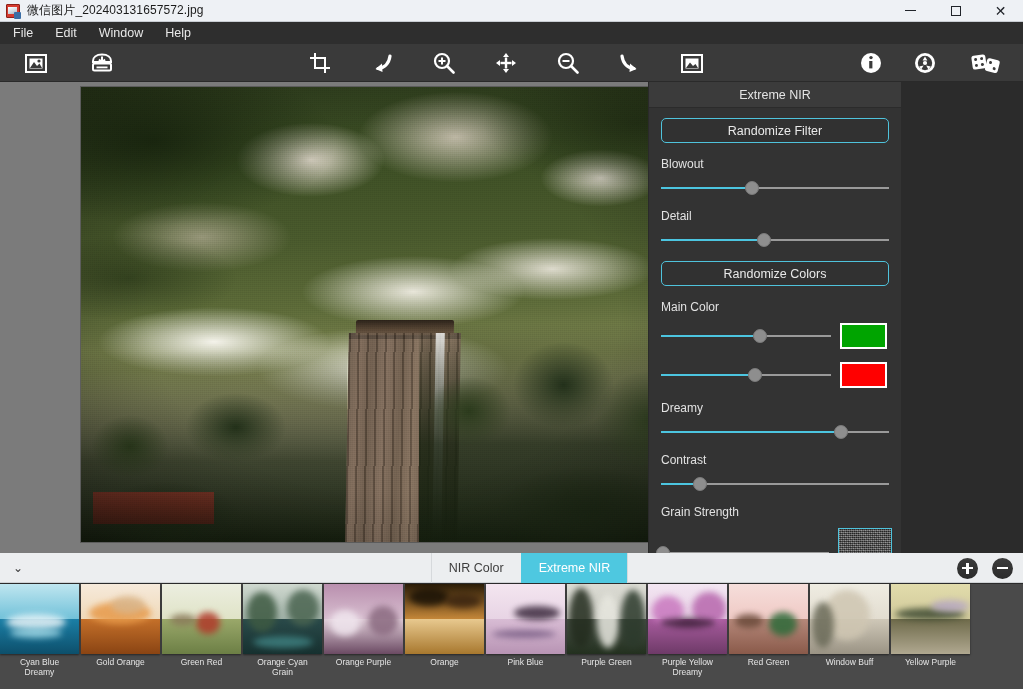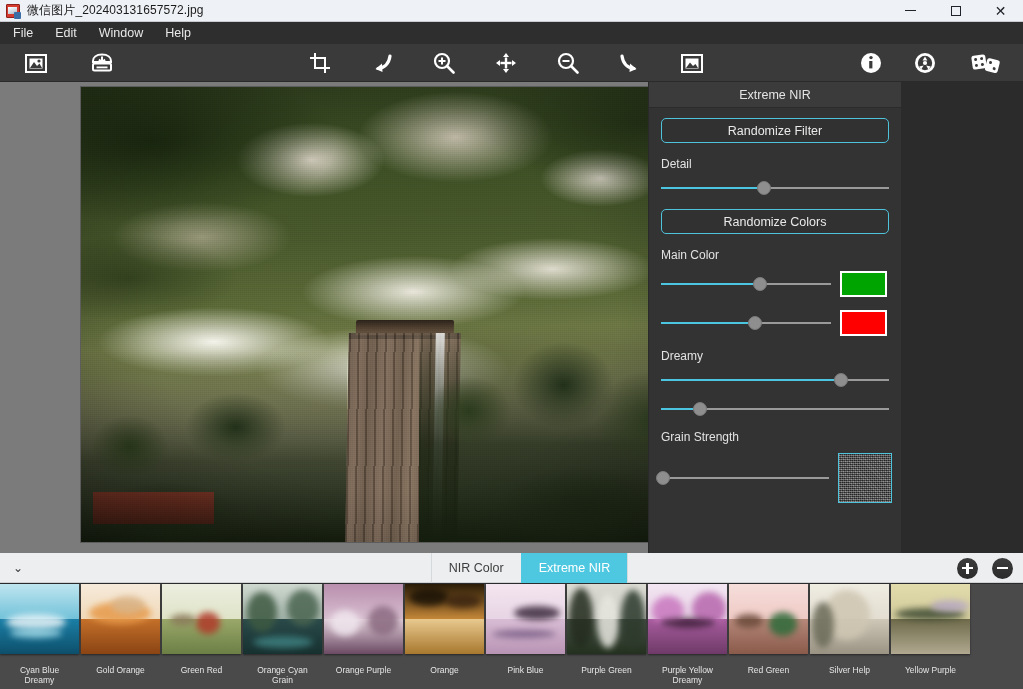--- a/index.html
+++ b/index.html
@@ -252,21 +252,21 @@
   }
   .preset {
     width: 79px; margin-right: 2px; flex: none; position: relative;
   }
   .preset .thumb {
     width: 79px; height: 70px; position: relative; overflow: hidden;
     box-shadow: 0 1px 2px rgba(0,0,0,0.5);
   }
   .preset.selected .thumb { outline: 2px solid #4ec8e0; outline-offset: -2px; }
   .preset .name {
-    margin-top: 11px; font-size: 8.5px; line-height: 10px; color: #e6e6e6;
+    margin-top: 3px; font-size: 8.5px; line-height: 10px; color: #e6e6e6;
     text-align: center; padding: 0 2px; white-space: pre-line;
   }
   .thumb .sky-part { position: absolute; left: 0; top: 0; width: 100%; height: 52%; }
   .thumb .land-part { position: absolute; left: 0; bottom: 0; width: 100%; height: 50%; }
   .thumb .blob {
     position: absolute; border-radius: 50%; filter: blur(3px); opacity: 0.85;
   }
 </style>
 </head>
 <body>
@@ -428,20 +428,30 @@
     </div>
     <div class="collapse-btn">›</div>
   </div>
 
   <div class="panel">
     <div class="panel-title">Extreme NIR</div>
     <div class="panel-body">
 
       <div class="rand-btn">Randomize Filter</div>
 
+      <div class="ctl">
+        <div class="ctl-label">Blowout</div>
+        <div class="slider-row">
+          <div class="slider">
+            <div class="track"></div>
+              <div class="fill" style="width:40%"></div>
+            <div class="thumb" style="left:40%"></div>
+          </div>
+        </div>
+      </div>
 
       <div class="ctl">
         <div class="ctl-label">Detail</div>
         <div class="slider-row">
           <div class="slider">
             <div class="track"></div>
               <div class="fill" style="width:45%"></div>
             <div class="thumb" style="left:45%"></div>
           </div>
         </div>
@@ -477,20 +487,21 @@
         <div class="slider-row">
           <div class="slider">
             <div class="track"></div>
               <div class="fill" style="width:79%"></div>
             <div class="thumb" style="left:79%"></div>
           </div>
         </div>
       </div>
 
       <div class="ctl">
+        <div class="ctl-label">Contrast</div>
         <div class="slider-row">
           <div class="slider">
             <div class="track"></div>
               <div class="fill" style="width:17%"></div>
             <div class="thumb" style="left:17%"></div>
           </div>
         </div>
       </div>
 
       <div class="ctl with-grain">
@@ -633,21 +644,21 @@
       <div class="name">Red Green</div>
     </div>
 
     <div class="preset">
       <div class="thumb">
         <div class="sky-part" style="background:linear-gradient(180deg,#efece2,#e2ddd0)"></div>
         <div class="land-part" style="background:linear-gradient(180deg,#cfc8b8,#9a9384)"></div>
         <div class="blob" style="left:14px;top:6px;width:46px;height:50px;background:#cfc6b2"></div>
         <div class="blob" style="left:2px;top:18px;width:22px;height:46px;background:#6a6a58"></div>
       </div>
-      <div class="name">Silver Help</div>
+      <div class="name">Window Buff</div>
     </div>
 
     <div class="preset">
       <div class="thumb">
         <div class="sky-part" style="background:linear-gradient(180deg,#e2dcac,#cfc89a)"></div>
         <div class="land-part" style="background:linear-gradient(180deg,#6e6a4a,#b0a890)"></div>
         <div class="blob" style="left:4px;top:24px;width:70px;height:12px;background:#3e4a32"></div>
         <div class="blob" style="left:40px;top:16px;width:38px;height:12px;background:#b8a9c4"></div>
       </div>
       <div class="name">Yellow Purple</div>

